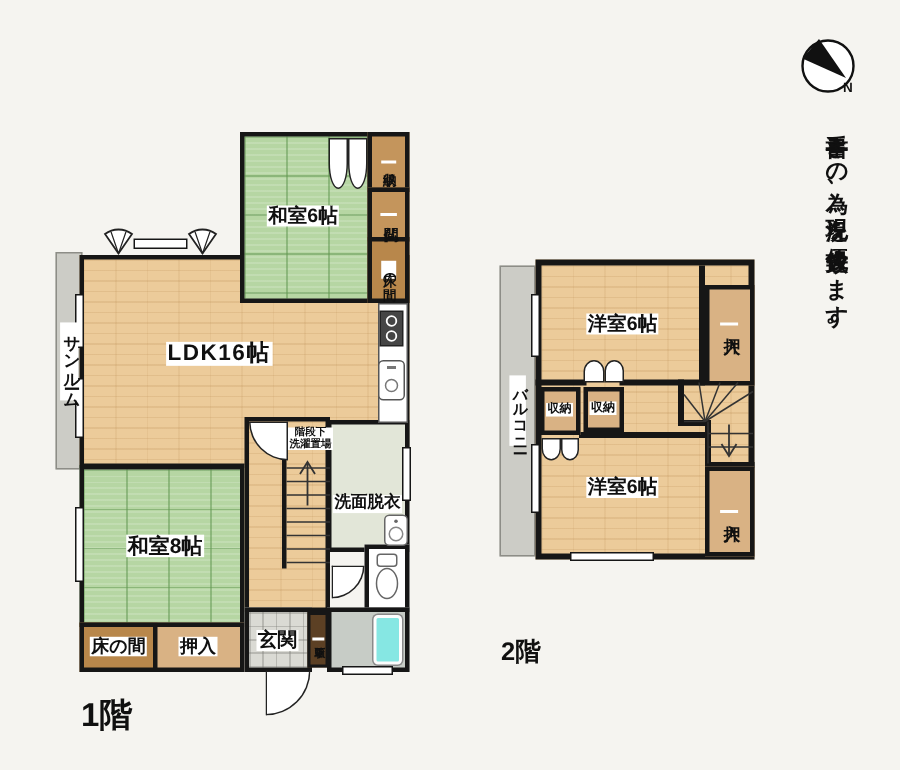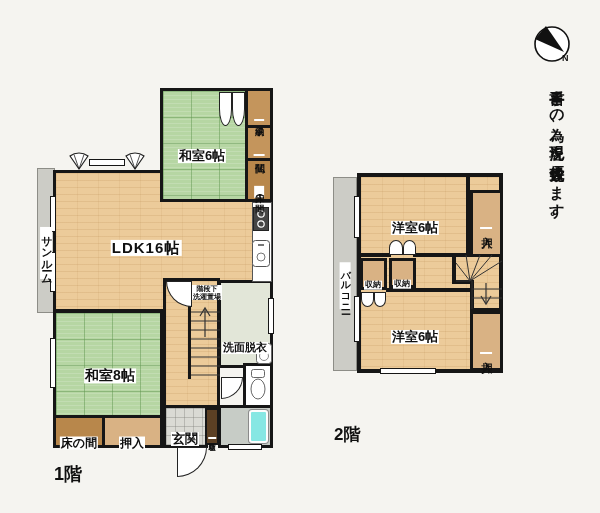--- a/index.html
+++ b/index.html
@@ -37,21 +37,21 @@
       repeating-linear-gradient(to right,  rgba(120,120,115,.35) 0 1px, transparent 1px 9px),
       repeating-linear-gradient(to bottom, rgba(120,120,115,.35) 0 1px, transparent 1px 9px);
   }
   .sage { background:#e2e6d8; }
   .bathfloor { background:#c7ccc6; }
   .lbl {
     position:absolute; font-weight:bold; color:#101010;
     background:#fff; line-height:1.08; padding:0 1px; white-space:nowrap;
     z-index:30;
   }
-  .c { transform:translate(-50%,-50%);margin-top:12px; }
+  .c { transform:translate(-50%,-50%); }
   .vlbl { writing-mode:vertical-rl; text-orientation:upright; padding:1px 0; }
   .plain { background:transparent; }
   .arc { position:absolute; background:#fff; border:1.6px solid #222; z-index:25; }
   .petals { position:absolute; display:flex; z-index:24; }
   .petal { flex:1; background:#fff; border:1.2px solid #222; }
   .petal.down { border-radius:0 0 100% 100%; }
   .petal.up   { border-radius:100% 100% 0 0; }
   svg.abs { overflow:visible; z-index:26; }
   .tub {
     position:absolute; background:#86e7e3; border:2px solid #fdfdfd;
@@ -201,21 +201,21 @@
 <div class="lbl c" style="left:110px;top:364px;font-size:14px;">和室8帖</div>
 <div class="lbl c" style="left:79px;top:431px;font-size:12px;">床の間</div>
 <div class="lbl c" style="left:132px;top:431px;font-size:12px;text-align:center;">押入</div>
 <div class="lbl c" style="left:185px;top:427px;font-size:13px;">玄関</div>
 <div class="lbl vlbl c" style="left:212px;top:426px;font-size:7px;">下駄箱</div>
 <div class="lbl" style="left:192px;top:285px;font-size:7px;text-align:center;">
   <span>階段下</span><br>
   <span>洗濯置場</span>
 </div>
 <div class="lbl c" style="left:245px;top:336px;font-size:11px;">洗面脱衣</div>
-<div class="lbl plain" style="left:53px;top:465px;font-size:18px;">1階</div>
+<div class="lbl plain" style="left:53px;top:465px;font-size:22px;">1階</div>
 
 <div class="lbl vlbl c" style="left:345px;top:274px;font-size:10px;">バルコニー</div>
 <div class="lbl c" style="left:415px;top:216px;font-size:13px;">洋室6帖</div>
 <div class="lbl vlbl c" style="left:486px;top:216px;font-size:11px;">押入</div>
 <div class="lbl c" style="left:373px;top:273px;font-size:8px;">収納</div>
 <div class="lbl c" style="left:402px;top:272px;font-size:8px;">収納</div>
 <div class="lbl c" style="left:415px;top:325px;font-size:13px;">洋室6帖</div>
 <div class="lbl vlbl c" style="left:486px;top:341px;font-size:11px;">押入</div>
 <div class="lbl plain" style="left:333px;top:386px;font-size:17px;margin-top:40px;">2階</div>
 

